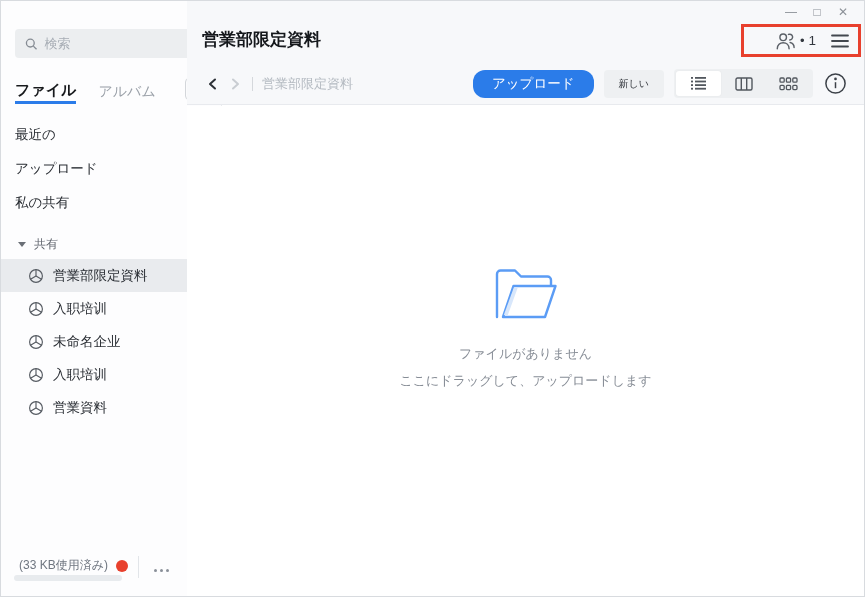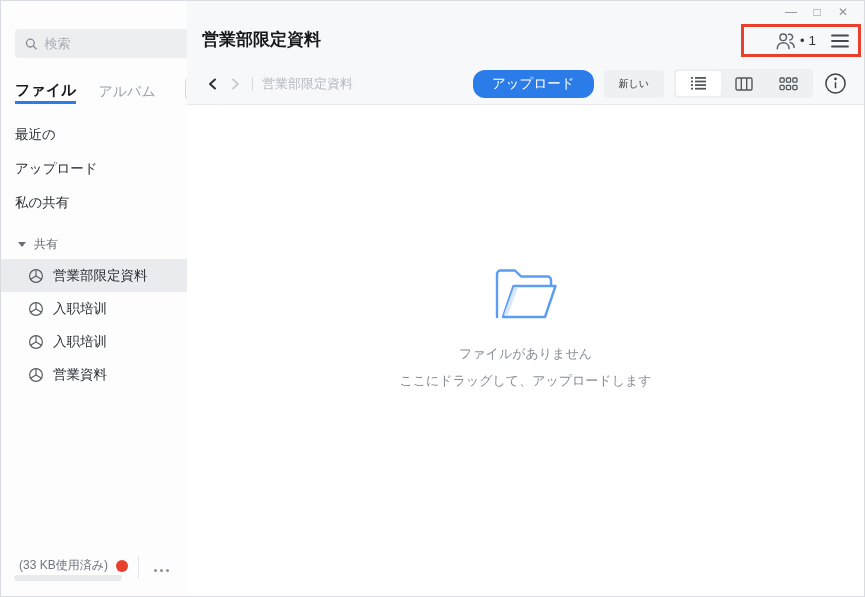--- a/index.html
+++ b/index.html
@@ -107,20 +107,29 @@
         <span>営業部限定資料</span>
       </li>
       <li class="shared-item">
         <svg width="16" height="16" viewBox="0 0 18 18" fill="none" stroke="#565b62" stroke-width="1.3">
             <circle cx="9" cy="9" r="7.2"></circle>
             <line x1="9" y1="9" x2="9" y2="1.8"></line>
             <line x1="9" y1="9" x2="2.8" y2="12.6"></line>
             <line x1="9" y1="9" x2="15.2" y2="12.6"></line>
           </svg>
         <span>入职培训</span>
+      </li>
+      <li class="shared-item">
+        <svg width="16" height="16" viewBox="0 0 18 18" fill="none" stroke="#565b62" stroke-width="1.3">
+            <circle cx="9" cy="9" r="7.2"></circle>
+            <line x1="9" y1="9" x2="9" y2="1.8"></line>
+            <line x1="9" y1="9" x2="2.8" y2="12.6"></line>
+            <line x1="9" y1="9" x2="15.2" y2="12.6"></line>
+          </svg>
+        <span>未命名企业</span>
       </li>
       <li class="shared-item">
         <svg width="16" height="16" viewBox="0 0 18 18" fill="none" stroke="#565b62" stroke-width="1.3">
             <circle cx="9" cy="9" r="7.2"></circle>
             <line x1="9" y1="9" x2="9" y2="1.8"></line>
             <line x1="9" y1="9" x2="2.8" y2="12.6"></line>
             <line x1="9" y1="9" x2="15.2" y2="12.6"></line>
           </svg>
         <span>入职培训</span>
       </li>

